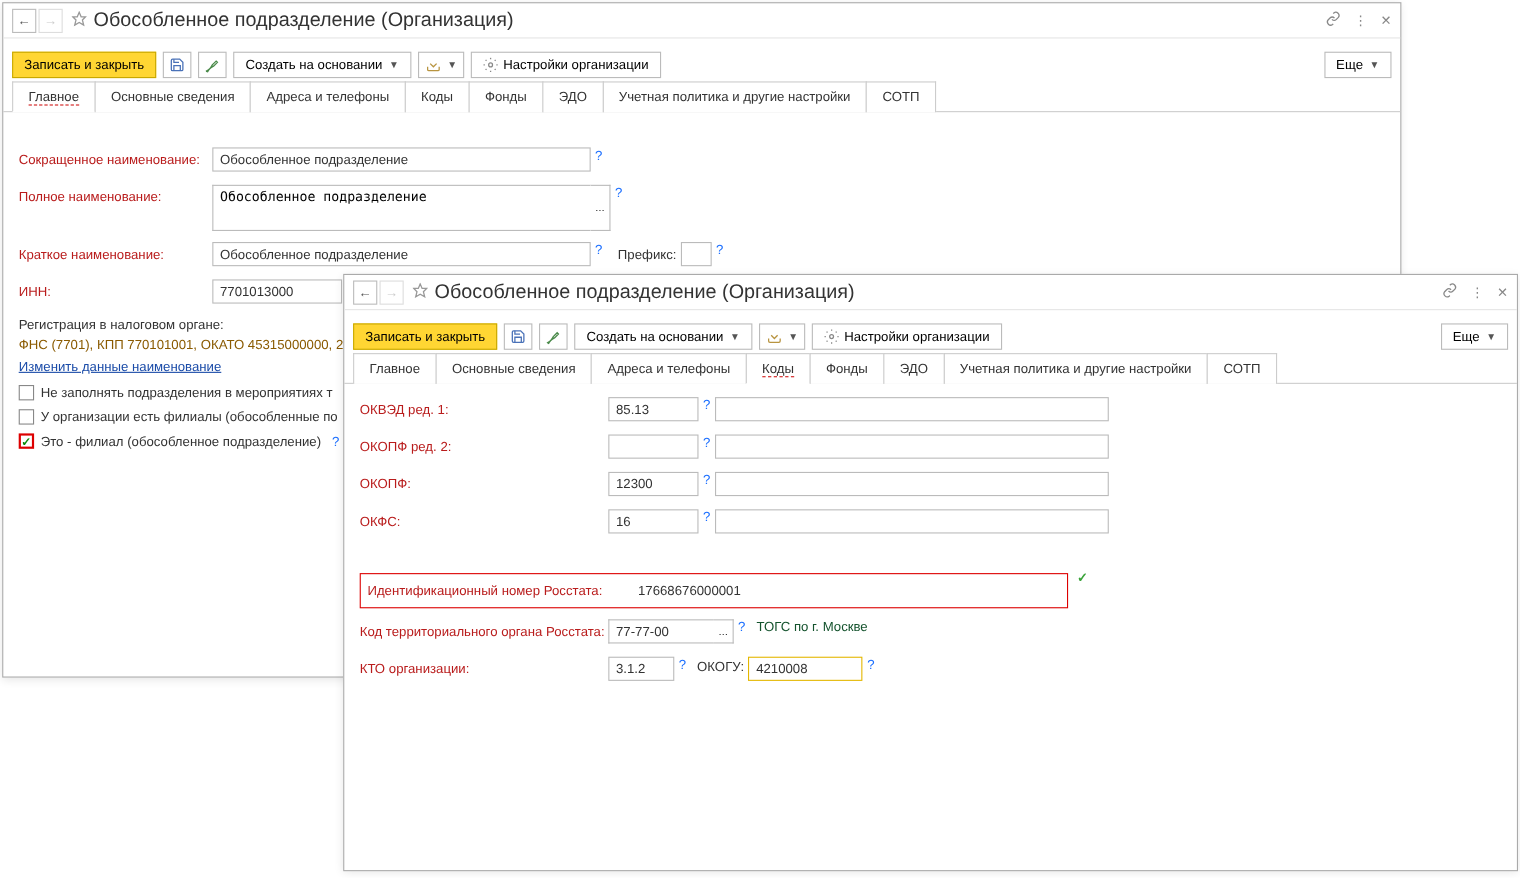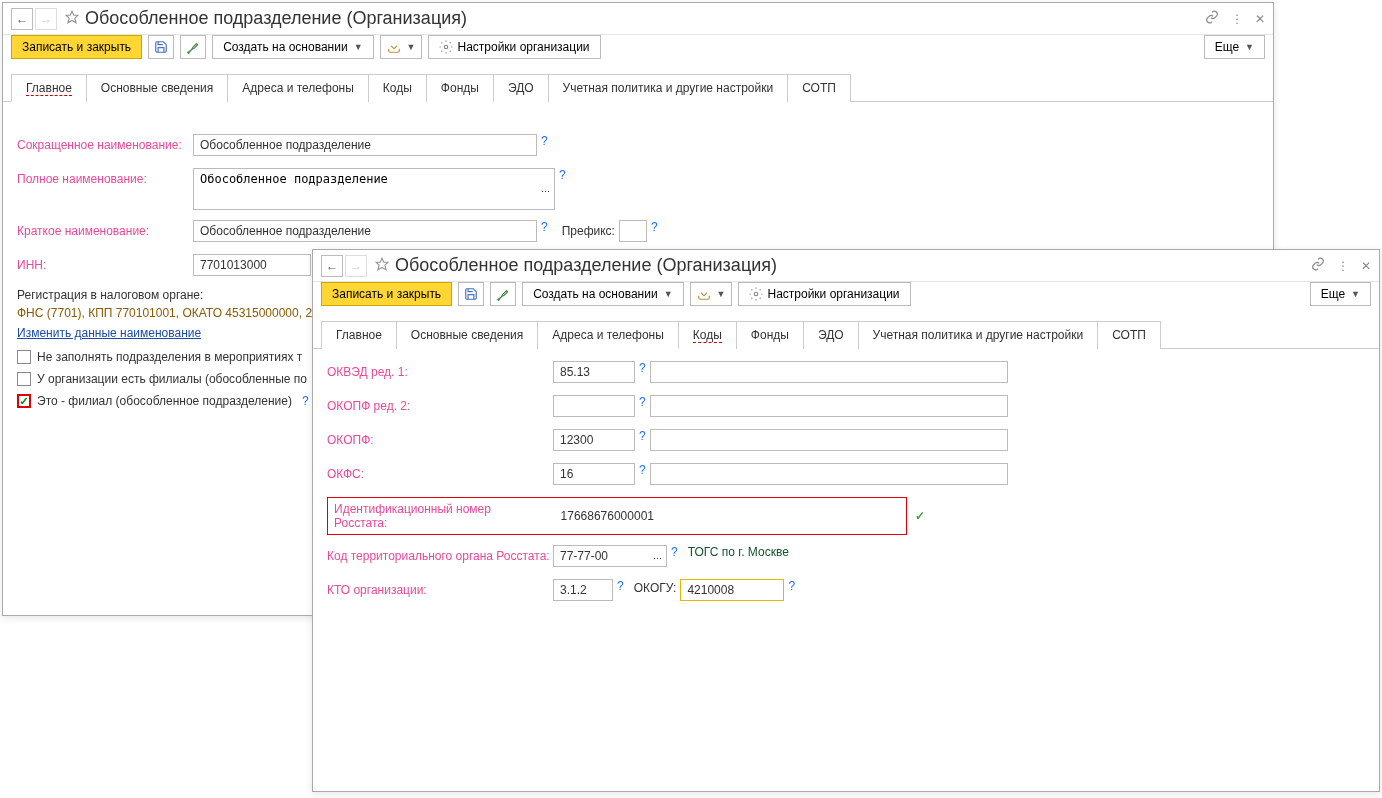--- a/index.html
+++ b/index.html
@@ -46,21 +46,21 @@
     font-size: 18px;
     font-weight: normal;
     color: #333;
     flex: 1;
   }
   .titlebar-right { display: flex; align-items: center; gap: 12px; color: #888; }
   .titlebar-right span { cursor: pointer; }
 
   .toolbar {
     display: flex;
-    align-items: flex-start;
+    align-items: flex-end;
     height: 36px;
     padding: 0 8px;
     gap: 6px;
   }
   .btn {
     border: 1px solid #bbb;
     background: #fff;
     padding: 4px 10px;
     cursor: pointer;
     display: inline-flex;
@@ -111,21 +111,21 @@
   .content { padding: 12px 14px; }
   .form-row {
     display: flex;
     align-items: flex-start;
     margin-bottom: 10px;
     min-height: 24px;
   }
   .form-label {
     width: 176px;
     padding-top: 4px;
-    color: #ec4899;
+    color: #b91c1c;
   }
   .form-input {
     border: 1px solid #bbb;
     padding: 3px 6px;
     height: 22px;
     font-size: 12px;
     color: #333;
   }
   .form-textarea {
     border: 1px solid #bbb;
@@ -160,22 +160,23 @@
   .w2 .form-label { width: 226px; }
   .in-sm { width: 82px; }
   .in-md { width: 358px; }
   .in-code { width: 60px; }
   .in-okogu { width: 104px; border: 1px solid #e4b700; }
   .red-box {
     border: 1px solid #d00;
     padding: 4px 6px;
     display: flex;
     align-items: center;
-    gap: 8px;
-    width: 580px;
+    gap: 22px;
+    width: 644px;
+    margin-top: 24px;
   }
   .red-box .form-label { width: 218px; padding-top: 0; }
   .check-green { color: #3aa33a; font-weight: bold; margin-left: 8px; }
   .togs-label { color: #14532d; margin-left: 6px; }
   svg.ico { width: 14px; height: 14px; }
 
   .inline-flex { display: inline-flex; align-items: center; }
 </style>
 </head>
 <body>

